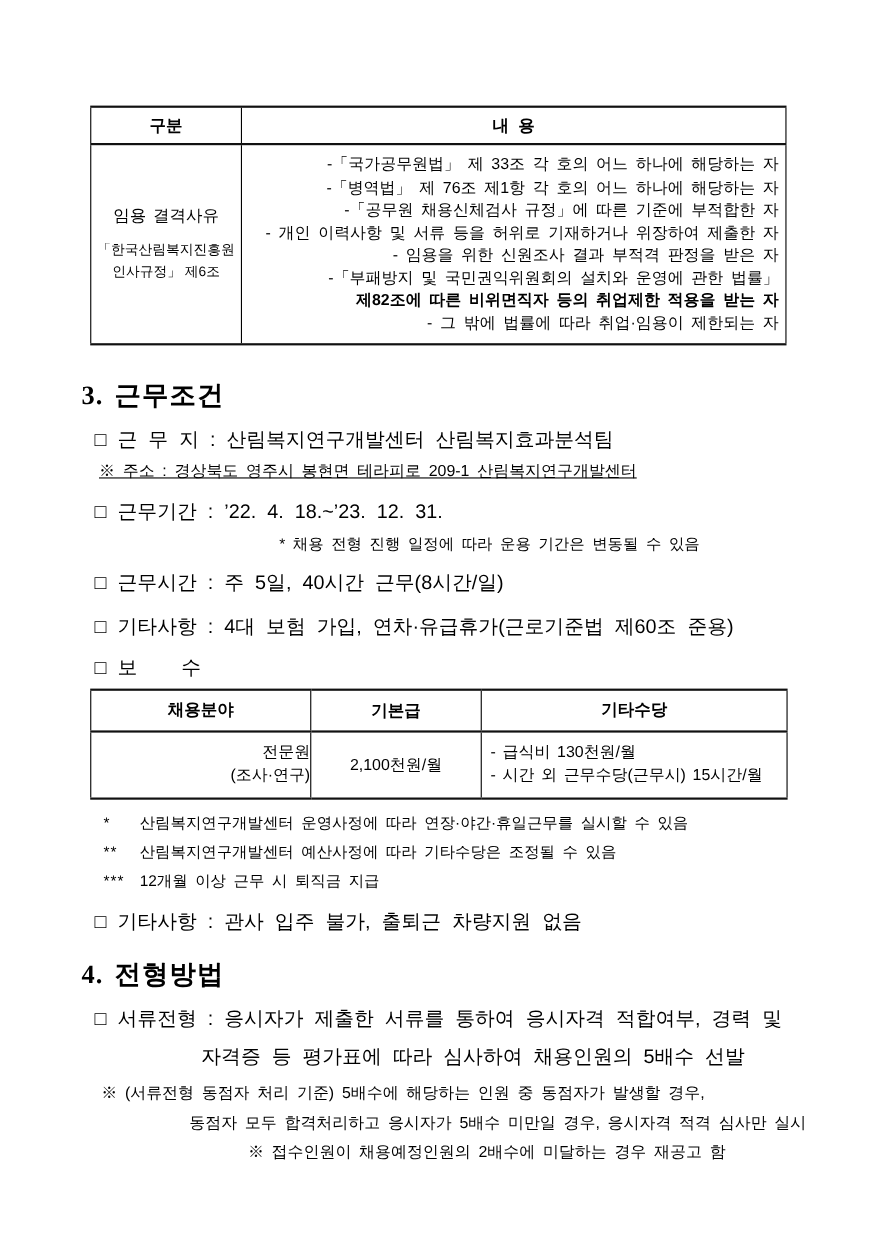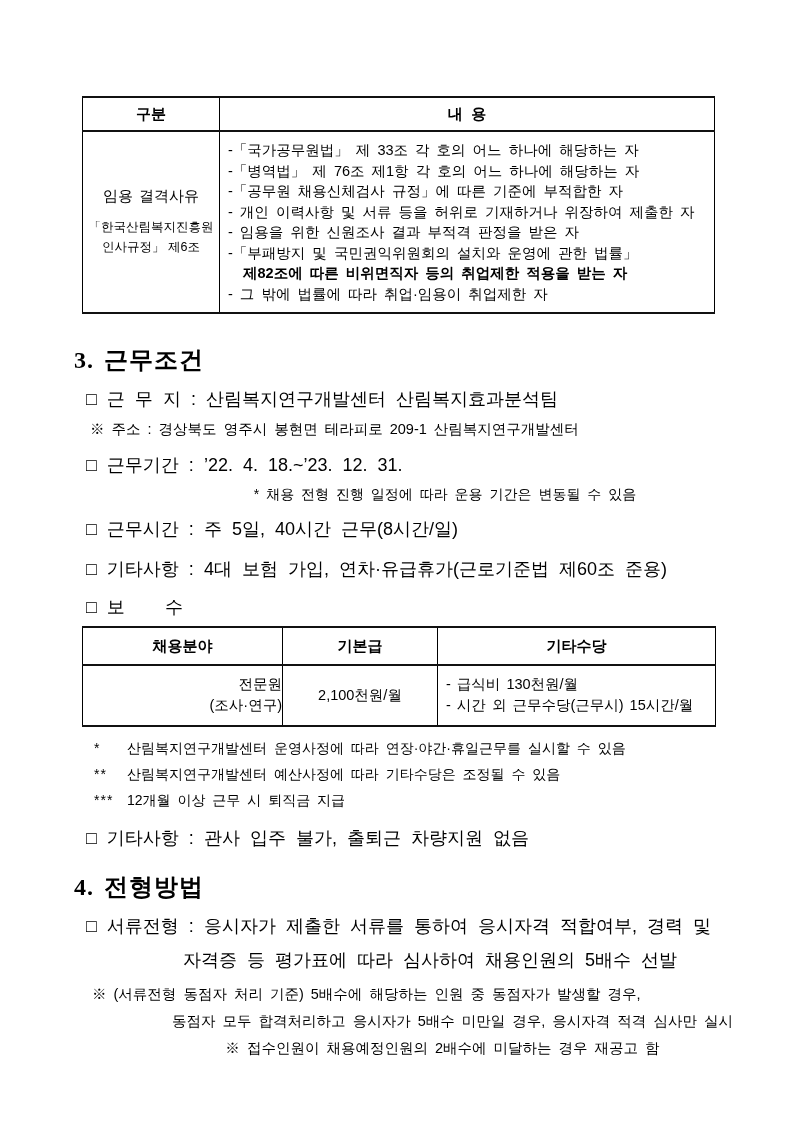--- a/index.html
+++ b/index.html
@@ -38,21 +38,21 @@
   table.doc-table td{
     border:1px solid #000;
     border-bottom:2px solid #111;
     vertical-align:middle;
     font-size:14.5px;
   }
   
   .t1-cat{width:136px;text-align:center;}
   .cat-main{font-size:15px;margin-bottom:12px;word-spacing:2px;}
   .cat-sub{font-size:12.5px;line-height:1.55;}
-  .t1-items{width:494px;padding:8px 6px 8px 8px;}
+  .t1-items{width:494px;padding:8px 6px 8px 8px;text-align:right;}
   .item-line{
     font-size:14.5px;
     line-height:20.5px;
     white-space:pre;
     word-spacing:3px;
   }
   .item-line.indent{padding-left:15px;font-weight:bold;}
 
   
   .t2-field{width:199px;text-align:right;line-height:1.5;padding:8px 0;}
@@ -82,21 +82,21 @@
     font-family:"Liberation Sans", sans-serif;
     font-size:14.5px;
     line-height:18px;
     white-space:pre;
     word-spacing:3px;
   }
   .mt16{margin-top:16px;} .mt15{margin-top:15px;} .mt18{margin-top:18px;}
   .mt14{margin-top:14px;} .mt12{margin-top:12px;} .mt10{margin-top:10px;}
   .mt9{margin-top:9px;text-align:center;} .mt8{margin-top:8px;}
 
-  .addr-note{margin-left:90px;}
+  .addr-note{margin-left:90px;text-decoration:underline;}
   .period-note{margin-left:97px;font-size:14px;}
 
   
   .pay-notes{margin:8px 0 0 94px;}
   .note-row{display:flex;line-height:26px;}
   .note-marker{
     flex:0 0 33px;
     font-size:14px;
     letter-spacing:1px;
     white-space:pre;
@@ -133,21 +133,21 @@
             <div class="cat-sub">인사규정」 제6조</div>
           </td>
           <td class="t1-items">
             <div class="item-line">-「국가공무원법」 제 33조 각 호의 어느 하나에 해당하는 자</div>
             <div class="item-line">-「병역법」 제 76조 제1항 각 호의 어느 하나에 해당하는 자</div>
             <div class="item-line">-「공무원 채용신체검사 규정」에 따른 기준에 부적합한 자</div>
             <div class="item-line">- 개인 이력사항 및 서류 등을 허위로 기재하거나 위장하여 제출한 자</div>
             <div class="item-line">- 임용을 위한 신원조사 결과 부적격 판정을 받은 자</div>
             <div class="item-line">-「부패방지 및 국민권익위원회의 설치와 운영에 관한 법률」</div>
             <div class="item-line indent">제82조에 따른 비위면직자 등의 취업제한 적용을 받는 자</div>
-            <div class="item-line">- 그 밖에 법률에 따라 취업·임용이 취업제한 자</div>
+            <div class="item-line">- 그 밖에 법률에 따라 취업·임용이 제한되는 자</div>
           </td>
         </tr>
       </tbody>
     </table>
 
     <div class="sec-title">3. 근무조건</div>
 
     <div class="body-line mt16">□ 근 무 지 : 산림복지연구개발센터 산림복지효과분석팀</div>
     <div class="gnote addr-note mt10">※ 주소 : 경상북도 영주시 봉현면 테라피로 209-1 산림복지연구개발센터</div>
 

